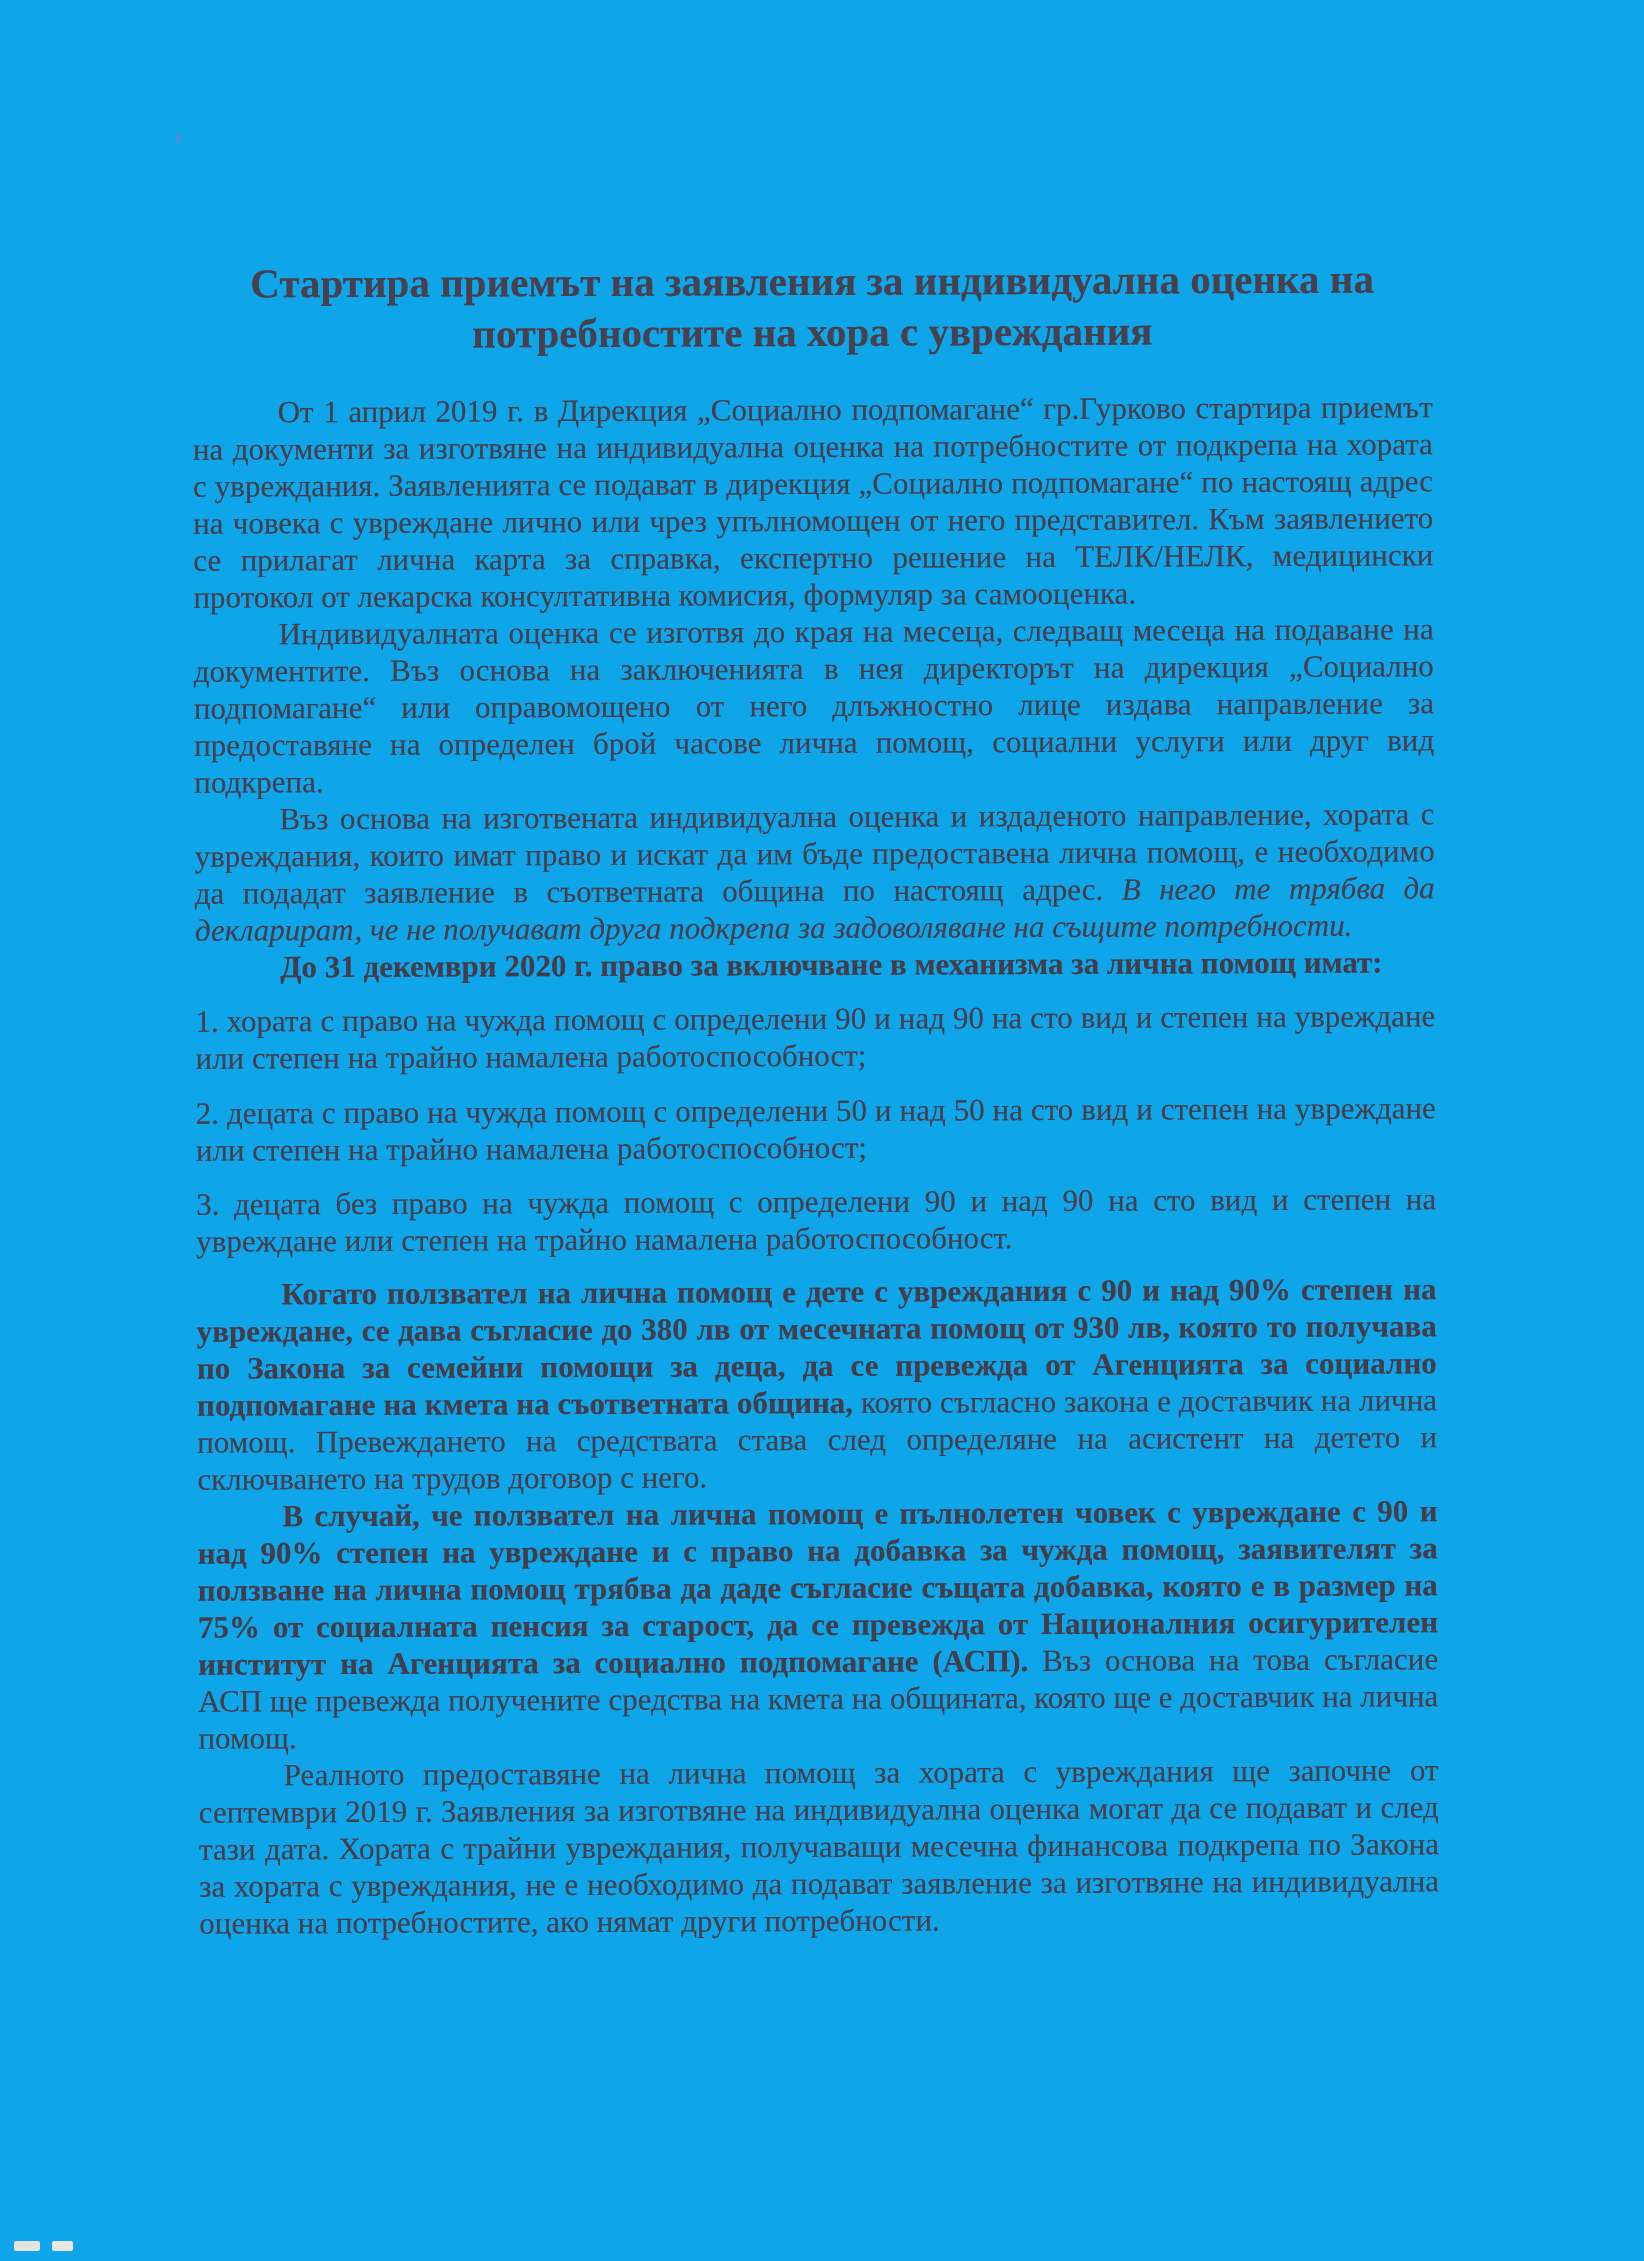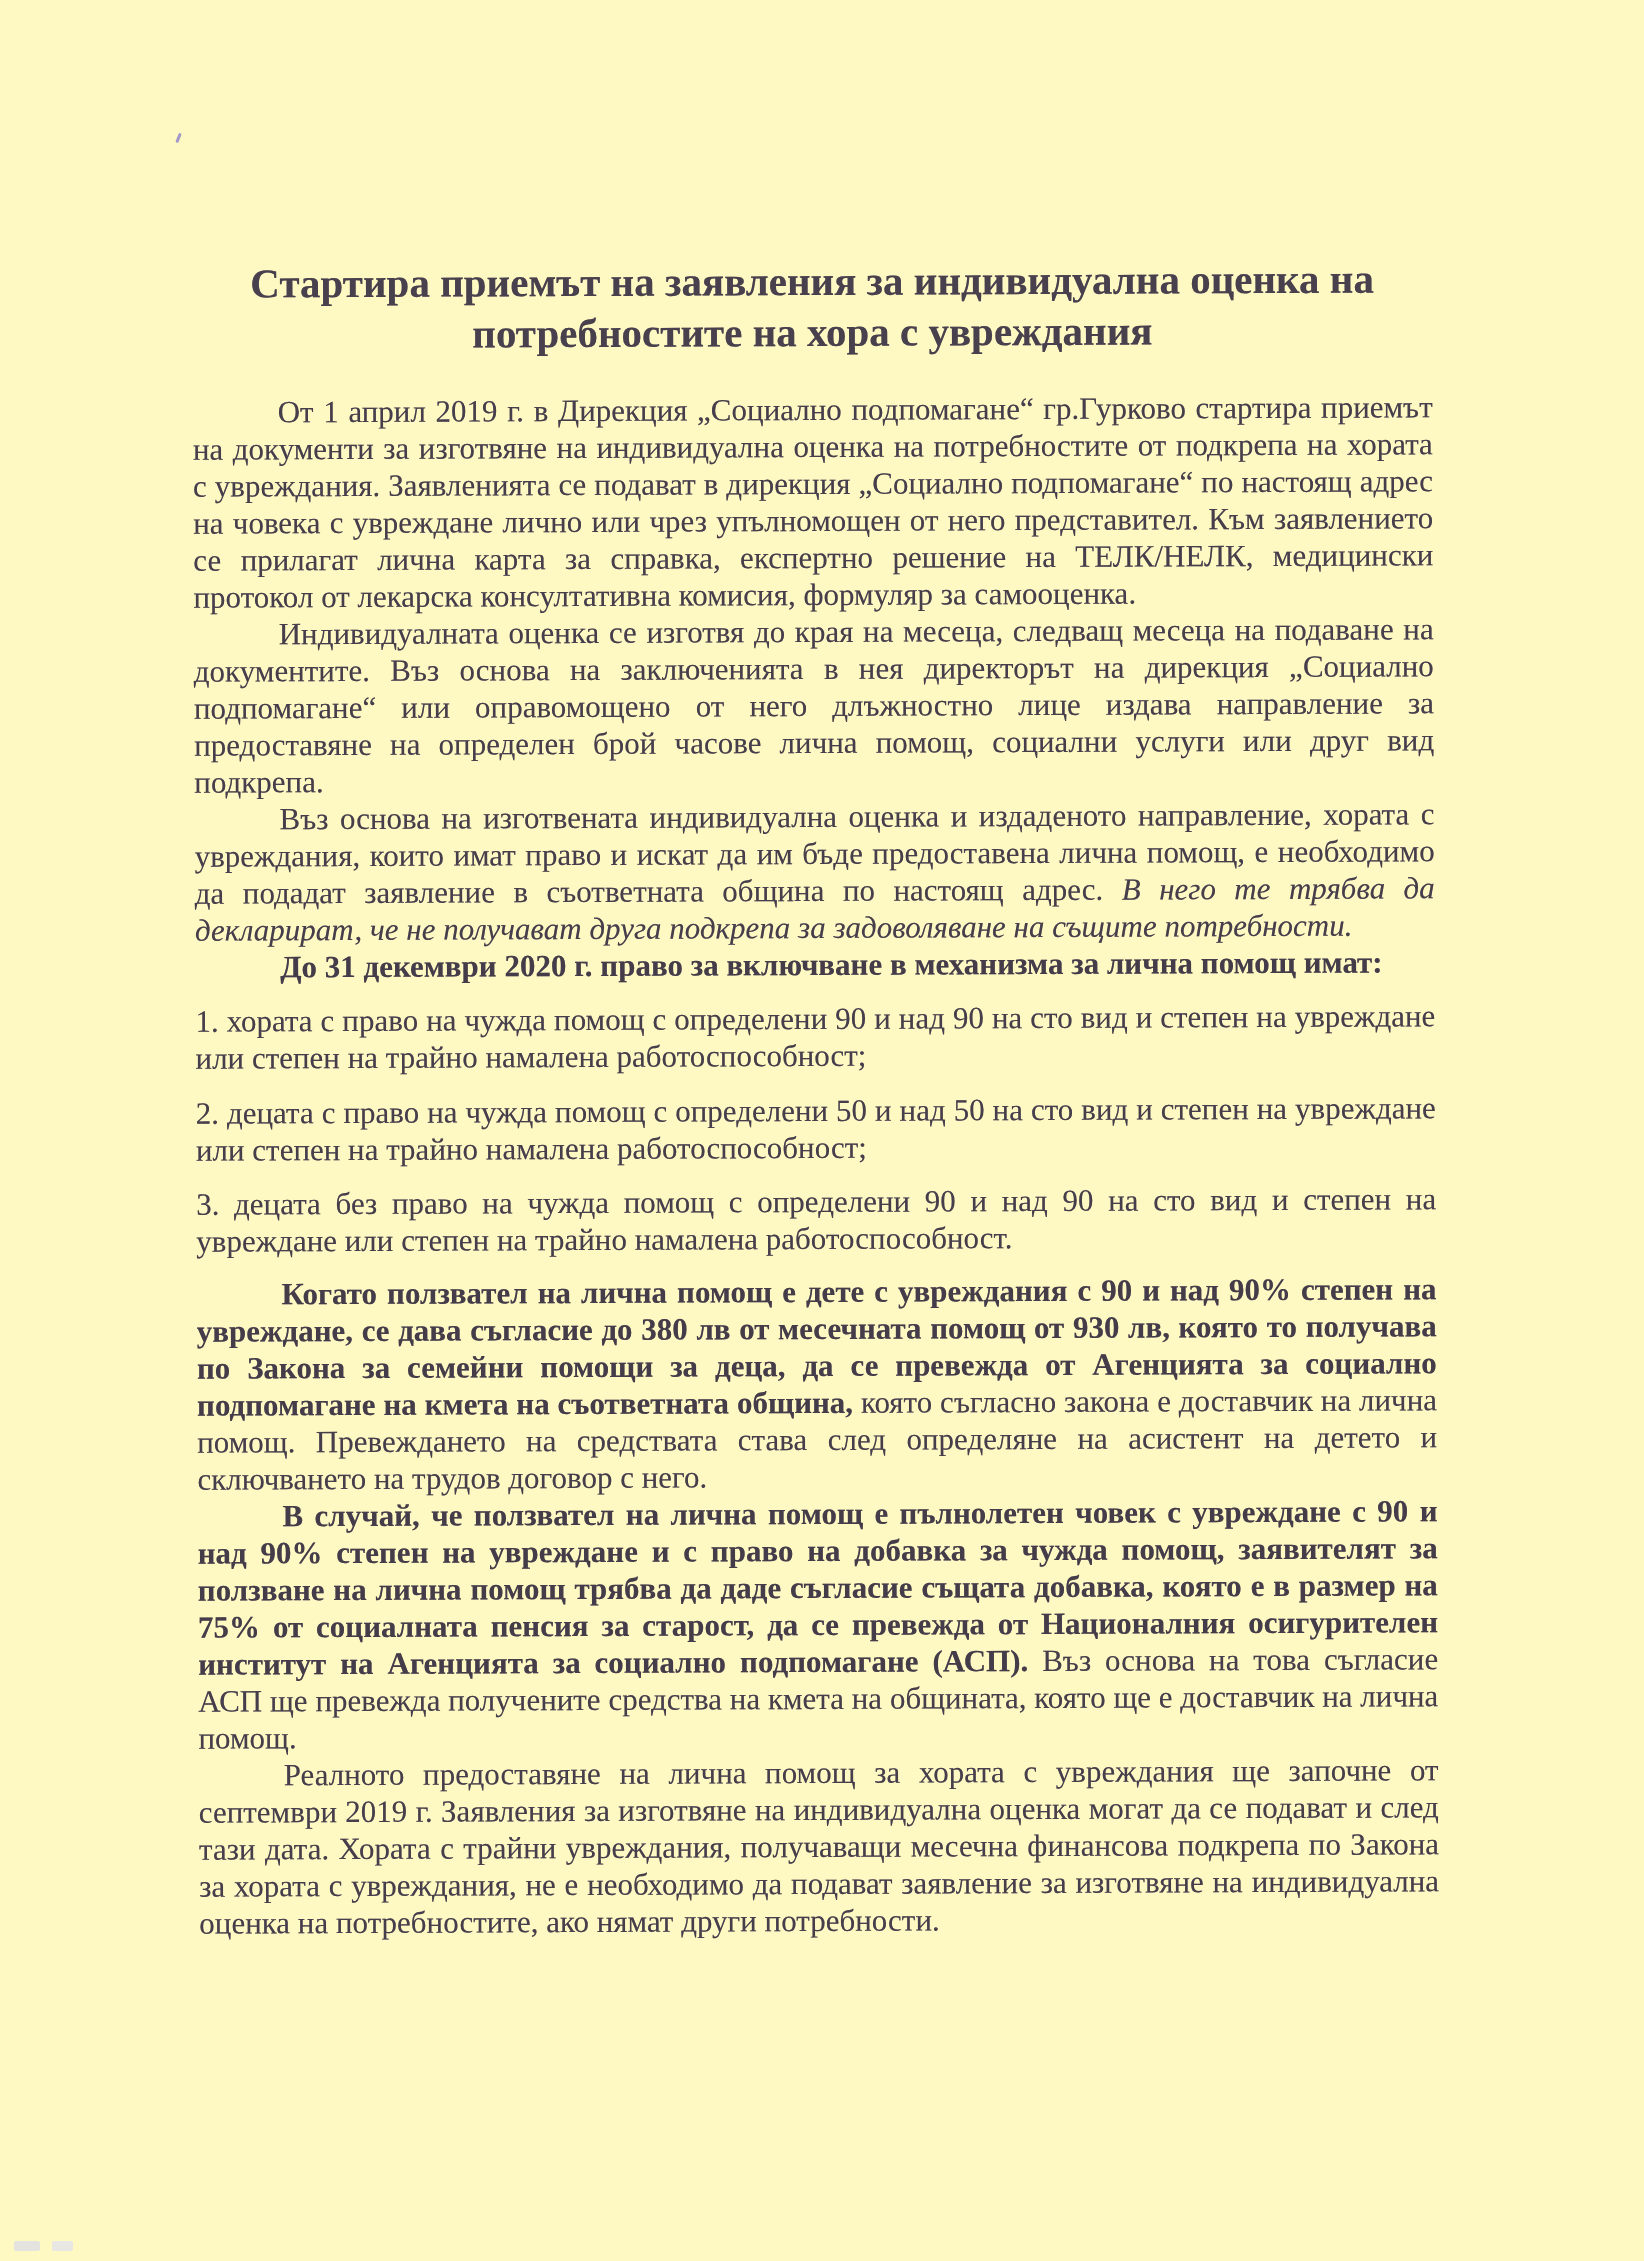--- a/index.html
+++ b/index.html
@@ -4,21 +4,21 @@
 <style>
   html, body {
     margin: 0;
     padding: 0;
     background: #ffffff;
   }
   .page {
     position: relative;
     width: 1644px;
     height: 2261px;
-    background: #fef9c3;
+    background: #0ea5e9;
     overflow: hidden;
     font-family: "Liberation Serif", "DejaVu Serif", serif;
     color: #463e4b;
   }
   .content {
     position: absolute;
     left: 192px;
     top: 256px;
     width: 1240px;
     transform: rotate(-0.25deg);

